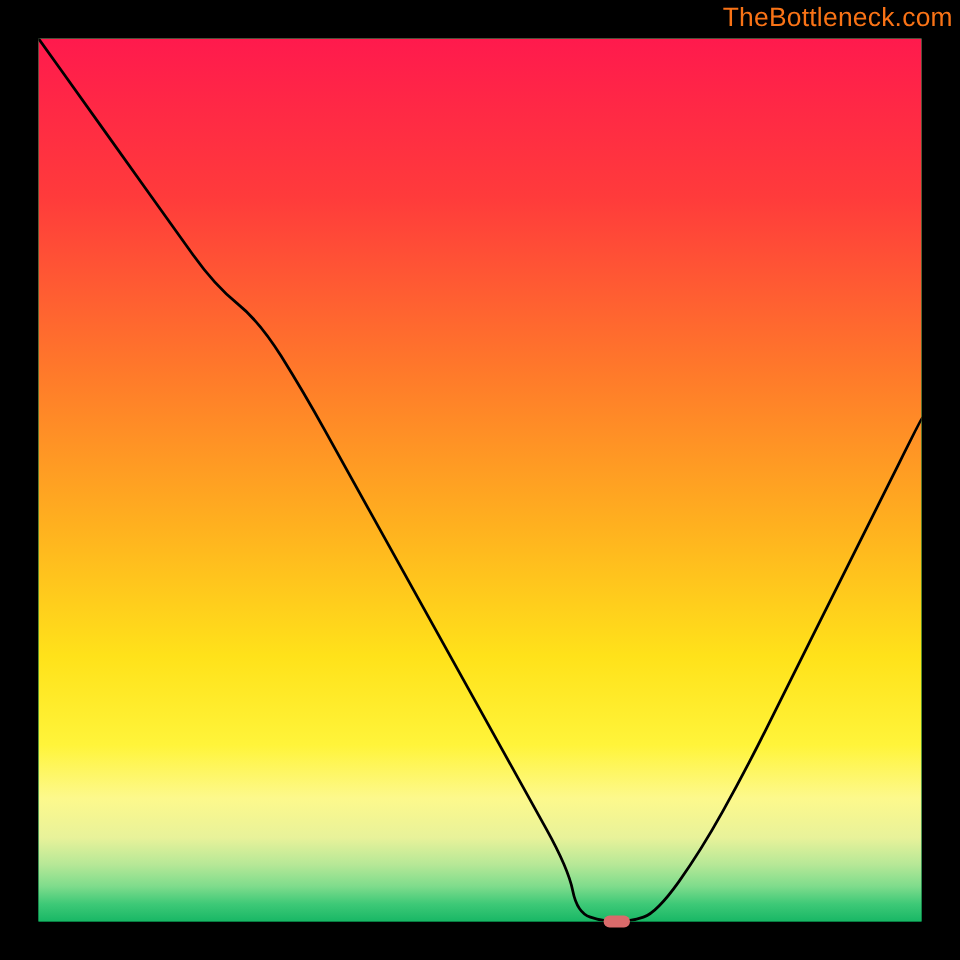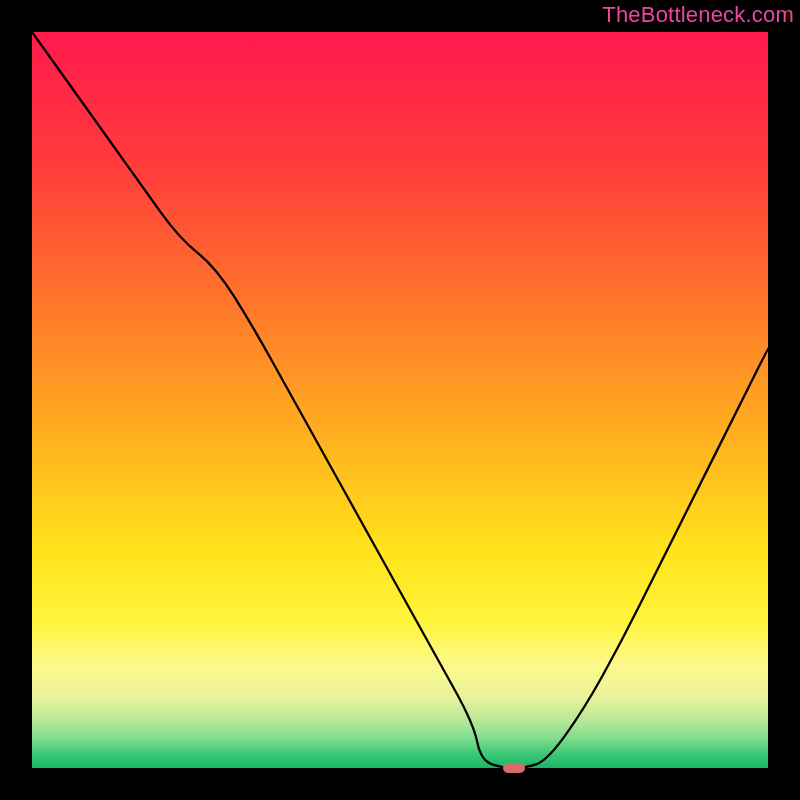--- a/index.html
+++ b/index.html
@@ -11,21 +11,21 @@
     position: relative;
     overflow: hidden;
     font-family: Arial, Helvetica, sans-serif;
   }
   .watermark {
     position: absolute;
     top: 2px;
     right: 6px;
     font-size: 22px;
     font-weight: 500;
-    color: #ec4899;
+    color: #f97316;
     letter-spacing: 0.2px;
     z-index: 10;
   }
   .chart-area {
     position: absolute;
     left: 32px;
     top: 32px;
     width: 736px;
     height: 736px;
     background: #00aa55;

